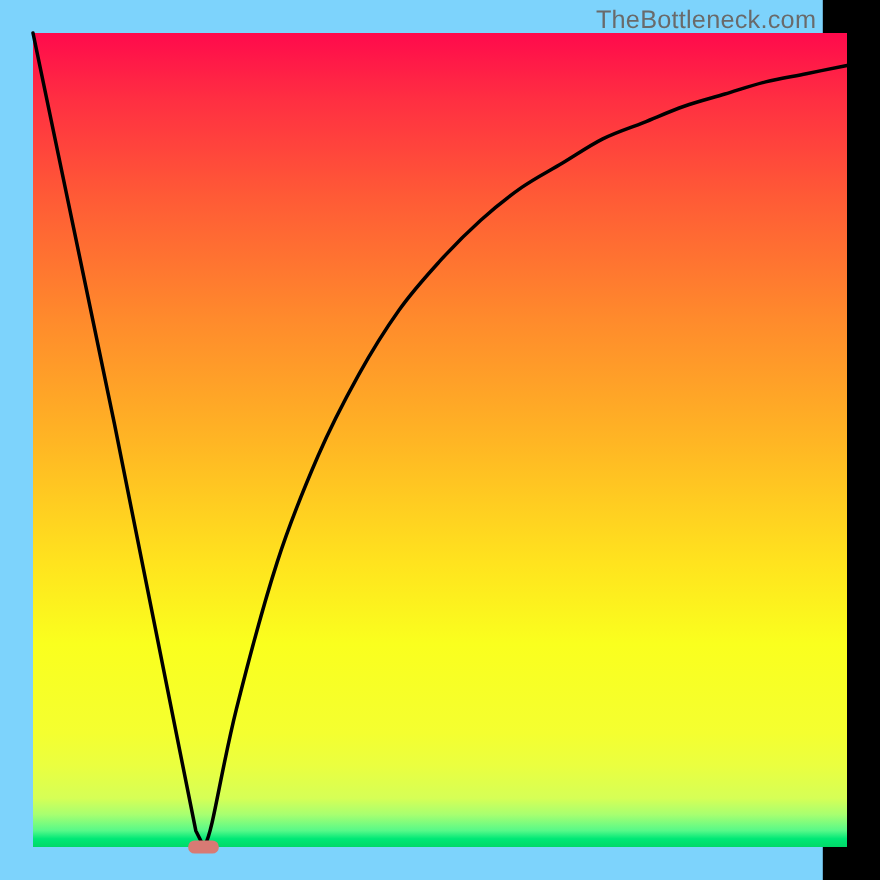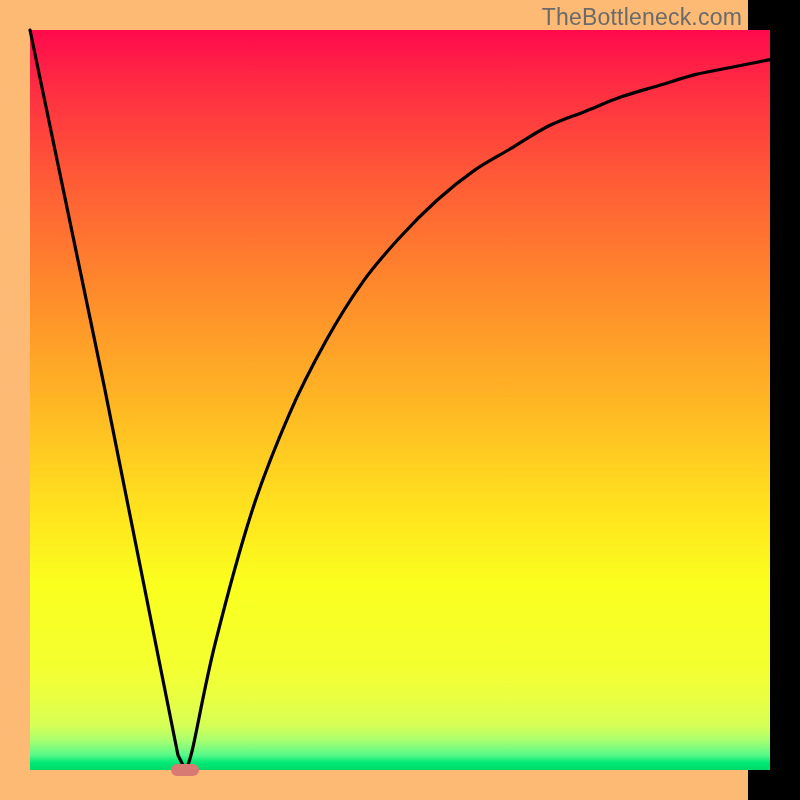--- a/index.html
+++ b/index.html
@@ -8,21 +8,21 @@
     width: 800px;
     height: 800px;
     overflow: hidden;
     background: #000;
     font-family: Arial, Helvetica, sans-serif;
   }
   .frame {
     position: relative;
     width: 748px;
     height: 800px;
-    background: #fdba74;
+    background: #7dd3fc;
   }
   .plot-area {
     position: absolute;
     left: 30px;
     top: 30px;
     width: 740px;
     height: 740px;
     
     background: linear-gradient(
       to bottom,

